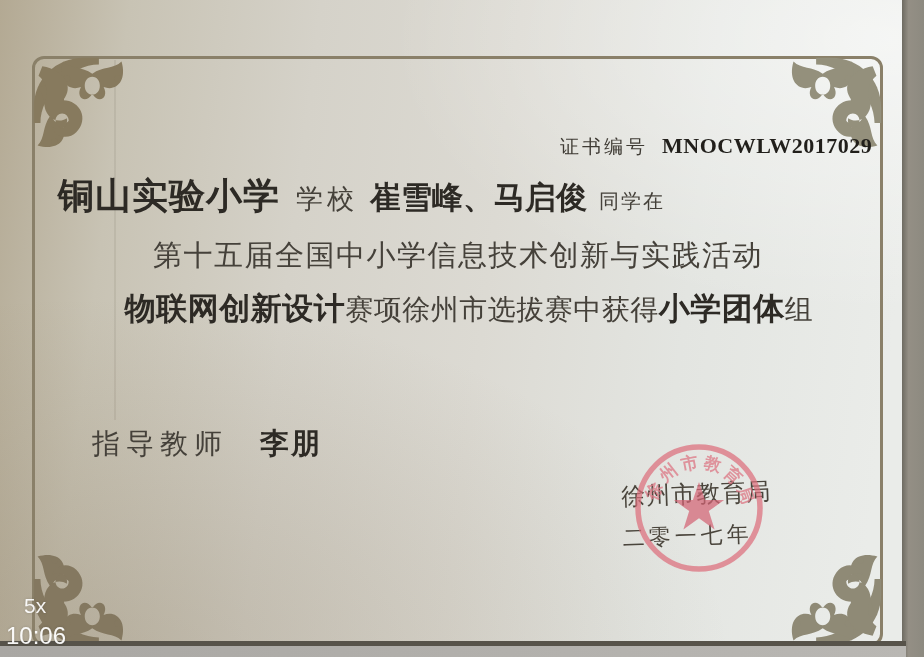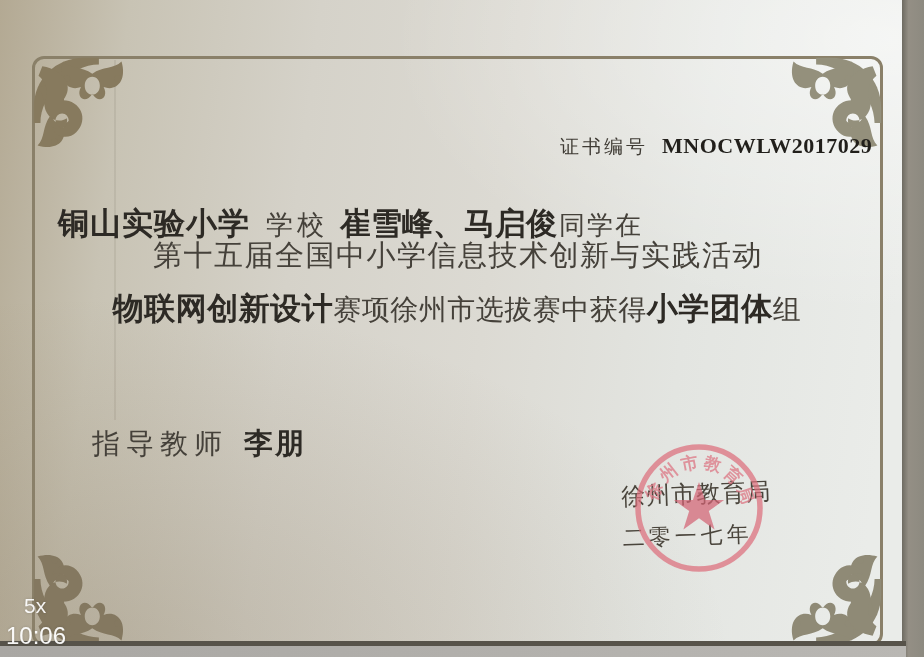--- a/index.html
+++ b/index.html
@@ -30,33 +30,33 @@
   .orn.br{bottom:-4px;right:-4px;transform:scale(-1,-1);color:#8f8a76;}
   
   .hei{font-family:"Liberation Sans","DejaVu Sans",sans-serif;font-weight:700;color:#2d2a25;}
   .kai{font-family:"Liberation Serif","DejaVu Serif",serif;font-weight:400;color:#45413a;}
   .row{position:absolute;display:flex;align-items:baseline;white-space:nowrap;}
   .cert-no{top:133px;left:560px;}
   .cert-no .lbl{font-size:19px;letter-spacing:3px;color:#3e3a33;}
   .cert-no .val{font-family:"Liberation Serif","DejaVu Serif",serif;font-weight:700;
                 font-size:22px;color:#211f1b;margin-left:14px;letter-spacing:.5px;}
   .line1{top:172px;left:58px;}
-  .line1 .school{font-size:31px;letter-spacing:1px;margin-top:31px;}
+  .line1 .school{font-size:36px;letter-spacing:1px;}
   .line1 .sfx1{font-size:27px;margin:0 12px 0 16px;letter-spacing:4px;}
   .line1 .students{font-size:31px;}
-  .line1 .sfx2{font-size:26px;margin-left:2px;letter-spacing:2px;}
+  .line1 .sfx2{font-size:20px;margin-left:12px;letter-spacing:2px;}
   .line2{top:236px;left:458px;transform:translateX(-50%);font-size:29px;letter-spacing:1.5px;}
-  .line3{top:288px;left:457px;transform:translateX(-50%);}
+  .line3{top:288px;left:469px;transform:translateX(-50%);}
   .line3 .b{font-size:31px;letter-spacing:.5px;}
   .line3 .m{font-size:28px;letter-spacing:.5px;}
   .award{top:332px;left:468px;transform:translateX(-50%);font-size:52px;
          letter-spacing:9px;color:#2b2823;}
   .mentor{top:424px;left:92px;}
   .mentor .lbl{font-size:28px;letter-spacing:6px;}
-  .mentor .name{font-size:29px;margin-left:16px;letter-spacing:2px;}
+  .mentor .name{font-size:29px;margin-left:32px;letter-spacing:2px;}
   .issuer{position:absolute;left:622px;top:478px;transform:rotate(-2deg);}
   .issuer .org{font-size:24px;letter-spacing:1px;color:#4a453c;white-space:nowrap;
                font-family:"Liberation Serif","DejaVu Serif",serif;}
   .issuer .year{font-size:22px;letter-spacing:4px;color:#4a453c;margin-top:11px;white-space:nowrap;
                font-family:"Liberation Serif","DejaVu Serif",serif;}
   .seal{position:absolute;left:613px;top:422px;width:172px;height:172px;pointer-events:none;
         filter:blur(.3px);}
   
   .cam-zoom{position:absolute;left:0px;top:594px;font-size:21px;font-weight:400;
     color:rgba(255,255,255,.93);text-shadow:0 0 3px rgba(0,0,0,.18);margin-left:24px;}

